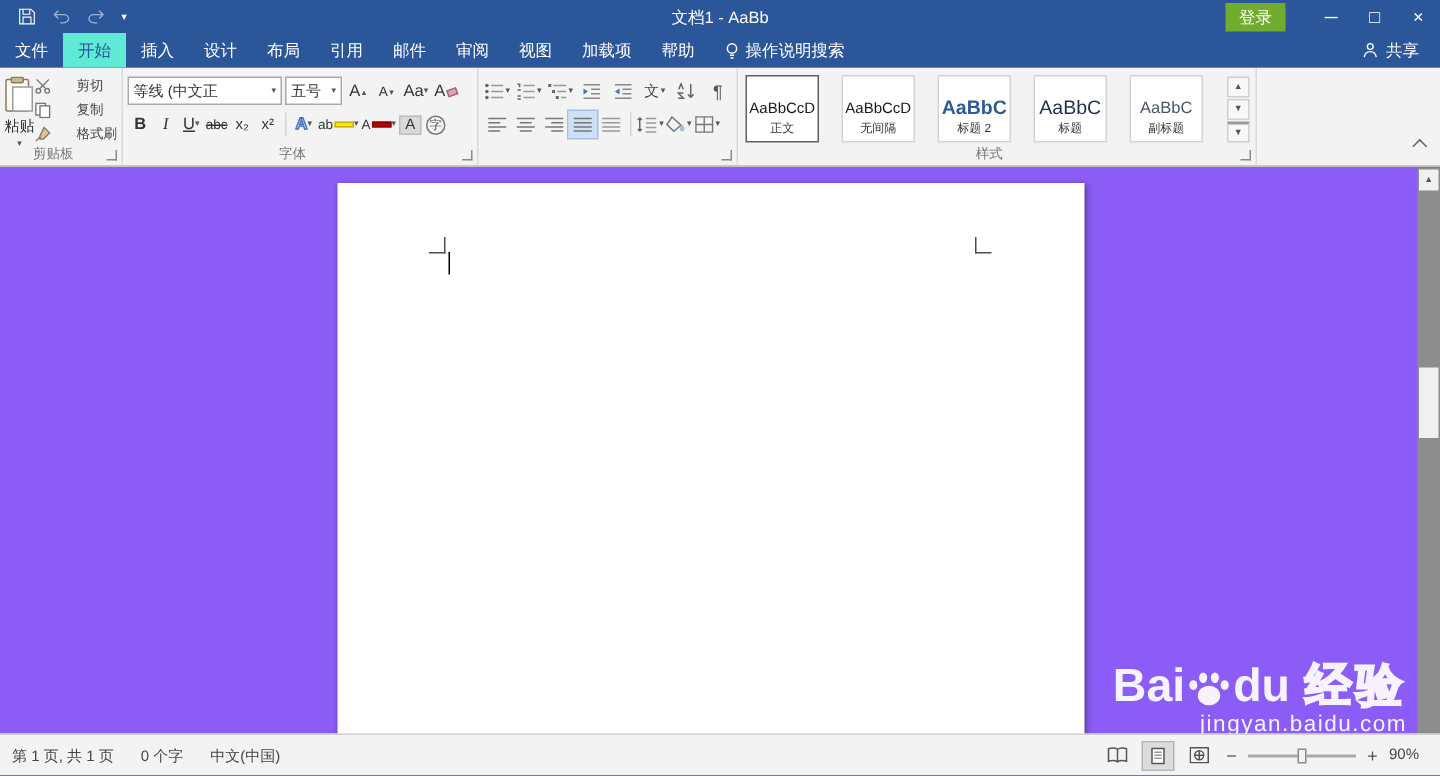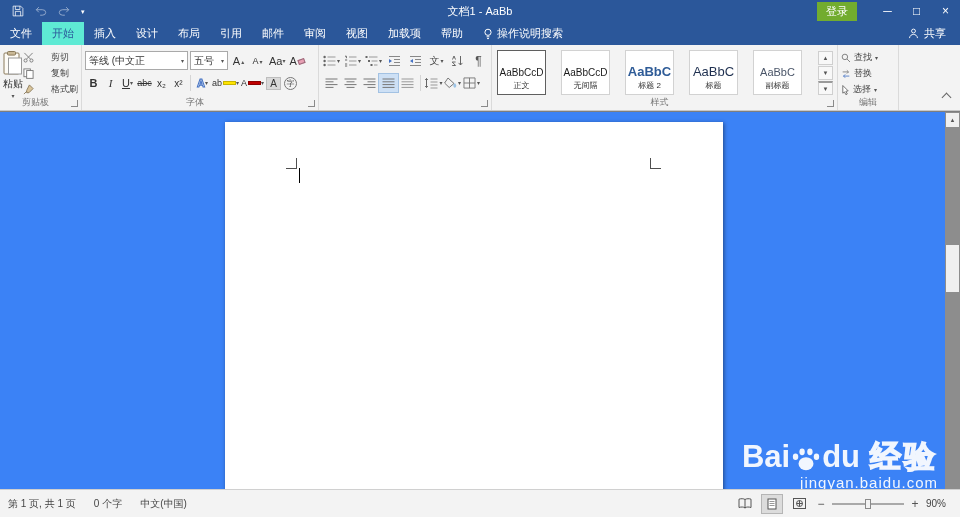--- a/index.html
+++ b/index.html
@@ -74,21 +74,21 @@
 .p5{font-size:11px;color:#4a5568}
 .gscroll{display:flex;flex-direction:column;gap:1px;margin-left:1px;padding-top:1px}
 .gsb{width:15px;height:14px;border:1px solid #cfcfcf;background:#f8f8f8;display:flex;align-items:center;justify-content:center;font-size:6px;color:#555;cursor:default}
 .gsb.more{border-top:2px solid #9a9a9a}
 .g-edit{width:61px;padding-top:5px}
 .erow{display:flex;align-items:center;gap:3px;font-size:9px;color:#444;height:15px;margin-bottom:1px;cursor:default;white-space:nowrap}
 .ribbon-fill{flex:1;position:relative}
 .collapse{position:absolute;right:10px;bottom:9px;width:7px;height:7px;border-left:1.5px solid #666;border-top:1.5px solid #666;transform:rotate(45deg);cursor:default}
 
 
-.doc{position:absolute;top:112px;left:0;right:0;bottom:22px;background:#3b82f6;overflow:hidden}
+.doc{position:absolute;top:112px;left:0;right:0;bottom:22px;background:#8b5cf6;overflow:hidden}
 .page{position:absolute;left:225px;top:10px;width:498px;height:420px;background:#fff;box-shadow:1px 1px 4px rgba(0,0,0,.45);cursor:text}
 .cropTL{position:absolute;left:61px;top:36px;width:11px;height:11px;border-right:1px solid #4f4f4f;border-bottom:1px solid #4f4f4f}
 .cropTR{position:absolute;left:425px;top:36px;width:11px;height:11px;border-left:1px solid #4f4f4f;border-bottom:1px solid #4f4f4f}
 .cursor{position:absolute;left:74px;top:46px;width:1px;height:15px;background:#000}
 .vscroll{position:absolute;top:0;right:0;width:15px;height:100%;background:#8d8d8d}
 .vs-up{position:absolute;top:1px;left:1px;right:1px;height:14px;background:#f0f0f0;display:flex;align-items:center;justify-content:center;font-size:6px;color:#555;cursor:default}
 .vs-thumb{position:absolute;top:133px;left:1px;right:1px;height:47px;background:#f0f0f0;cursor:default}
 
 
 .wm{position:absolute;right:22px;bottom:4px;text-align:right;color:#fff;opacity:.93;pointer-events:none}
@@ -421,45 +421,20 @@
         <div class="gscroll">
           <span class="gsb">▲</span>
           <span class="gsb">▼</span>
           <span class="gsb more">▼</span>
         </div>
       </div>
       <div class="glabel">样式</div>
       <div class="launcher"></div>
     </div>
 
-    <div class="group g-edit">
-      <div class="erow">
-        <svg width="10" height="10" viewBox="0 0 11 11">
-            <circle cx="4.3" cy="4.3" r="3" fill="none" stroke="#777"></circle>
-            <path d="M6.7 6.7l3.2 3.2" stroke="#777"></path>
-          </svg>
-        <span>查找</span>
-        <span class="car">▾</span>
-      </div>
-      <div class="erow">
-        <svg width="10" height="10" viewBox="0 0 12 12">
-            <path d="M2 3.5h7M7 1.5l2 2-2 2" fill="none" stroke="#777"></path>
-            <path d="M10 8.5H3M5 6.5l-2 2 2 2" fill="none" stroke="#4472c4"></path>
-          </svg>
-        <span>替换</span>
-      </div>
-      <div class="erow">
-        <svg width="9" height="10" viewBox="0 0 10 11">
-            <path d="M2 .5l6 6-2.6.4 1.6 3-1.6.8-1.5-3L2 9z" fill="#fff" stroke="#666"></path>
-          </svg>
-        <span>选择</span>
-        <span class="car">▾</span>
-      </div>
-      <div class="glabel" style="right:0">编辑</div>
-    </div>
 
     <div class="ribbon-fill">
       <span class="collapse"></span>
     </div>
   </div>
 
   <div class="doc">
     <div class="page">
       <div class="cropTL"></div>
       <div class="cropTR"></div>

